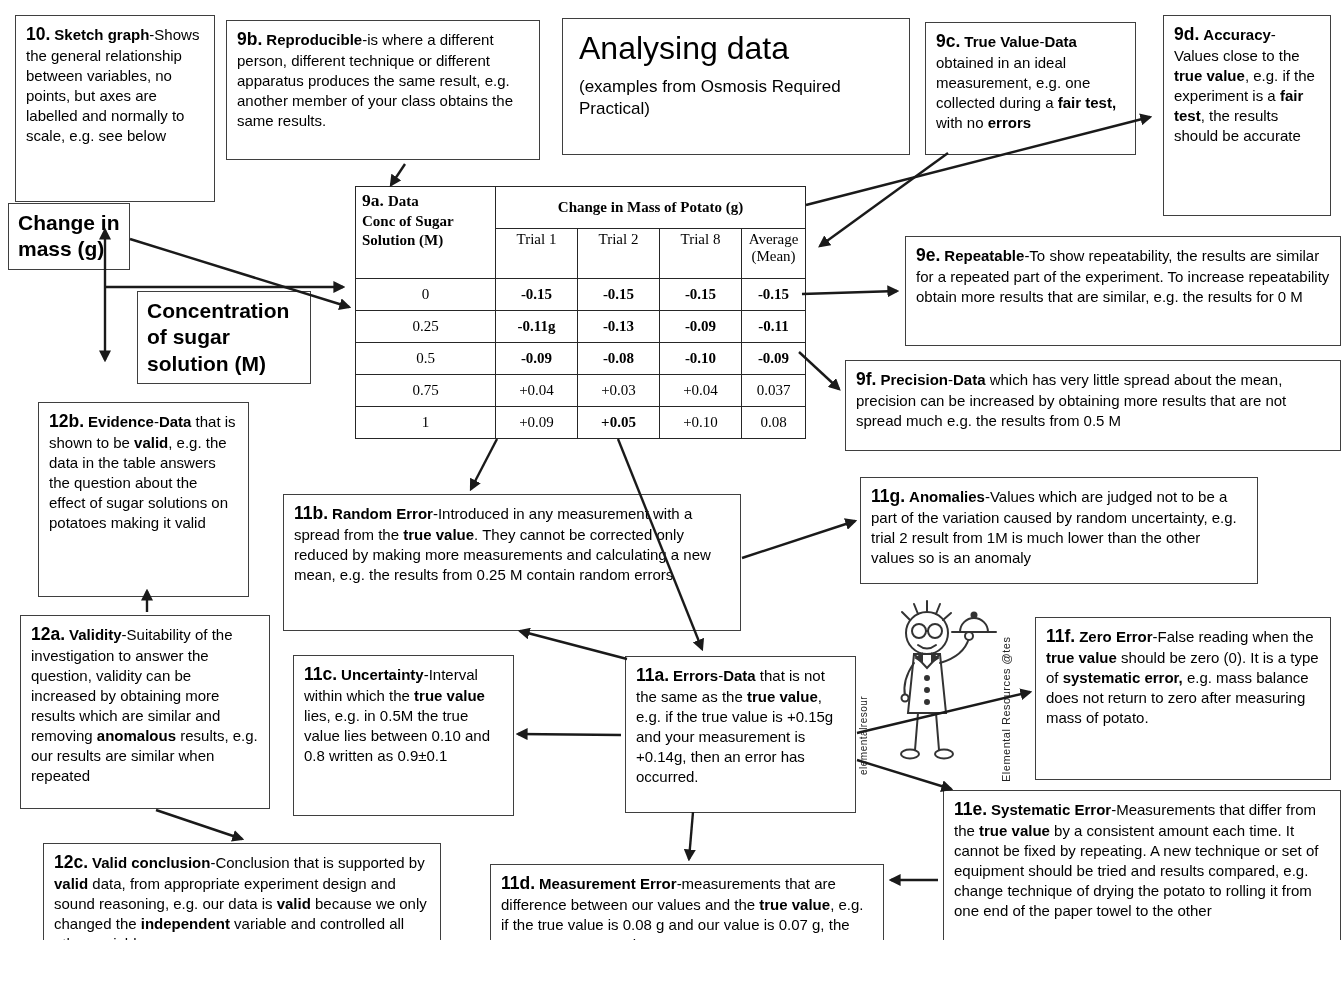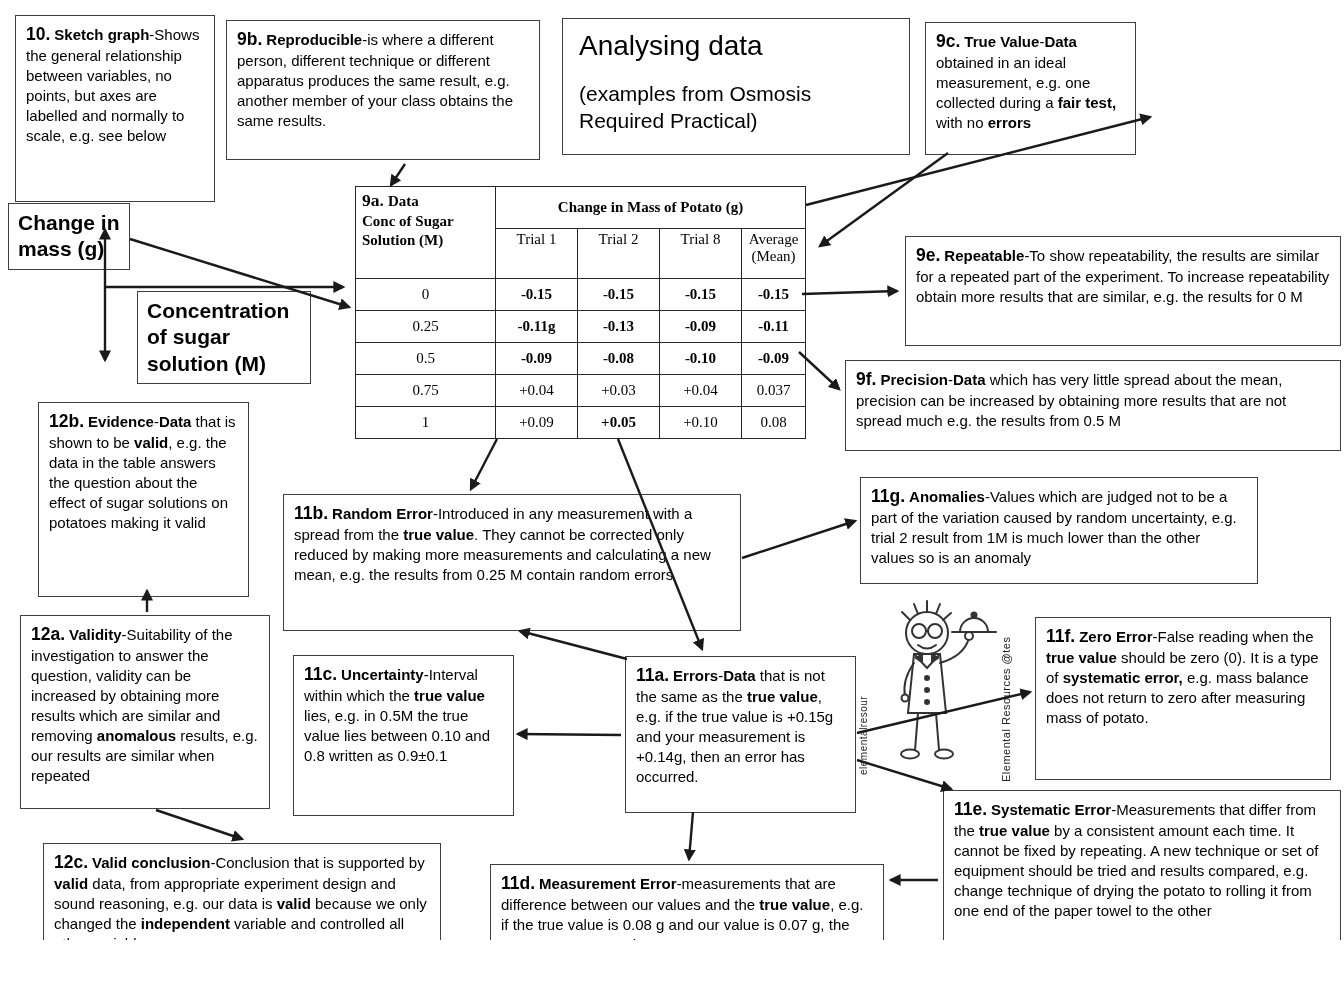--- a/index.html
+++ b/index.html
@@ -5,22 +5,22 @@
   * { margin:0; padding:0; box-sizing:border-box; }
   html,body { background:#ffffff; font-family:"Liberation Sans", sans-serif; }
   .canvas { position:relative; width:1344px; height:940px; background:#fff; overflow:hidden; color:#000; }
 
   .box { position:absolute; border:1.6px solid #3f3f3f; background:#fff;
          padding:7px 10px; font-size:15px; line-height:1.33; }
   .num { font-weight:bold; font-size:17.5px; margin-right:4px; }
   .b   { font-weight:bold; }
 
   .title-box { padding:12px 16px; }
-  .main-title { font-size:28px; line-height:1.1; }
-  .subtitle   { font-size:21px; margin-top:18px; line-height:1.3; }
+  .main-title { font-size:32px; line-height:1.1; }
+  .subtitle   { font-size:17px; margin-top:10px; line-height:1.3; }
 
   .axis-label { font-weight:bold; font-size:21px; line-height:1.25; padding:6px 9px; }
 
   table.data { position:absolute; left:355px; top:186px; border-collapse:collapse;
                background:#fff; table-layout:fixed;font-family:Liberation Serif, serif; }
   table.data td { border:1.6px solid #262626; font-size:15px; padding:2px 6px; background:#fff; }
   td.corner { vertical-align:top; text-align:left; line-height:1.3; }
   td.span-h { text-align:center; font-weight:bold; vertical-align:middle; }
   tr.subh td { text-align:center; vertical-align:top; }
   tr.datarow td { text-align:center; vertical-align:middle; }
@@ -47,20 +47,23 @@
 
   <div class="box title-box" style="left:562px;top:18px;width:348px;min-height:137px">
     <div class="main-title">Analysing data</div>
     <div class="subtitle">(examples from Osmosis Required Practical)</div>
   </div>
 
   <div class="box" style="left:925px;top:22px;width:211px;min-height:133px">
     <span class="num">9c.</span><span><span class="b">True Value</span><span>-</span><span class="b">Data</span><span> obtained in an ideal measurement, e.g. one collected during a </span><span class="b">fair test,</span><span> with no </span><span class="b">errors</span></span>
   </div>
 
+  <div class="box" style="left:1163px;top:15px;width:168px;min-height:201px">
+    <span class="num">9d.</span><span><span class="b">Accuracy</span><span>-Values close to the </span><span class="b">true value</span><span>, e.g. if the experiment is a </span><span class="b">fair test</span><span>, the results should be accurate</span></span>
+  </div>
 
   <div class="box axis-label" style="left:8px;top:203px;width:122px;min-height:56px">
     <span>Change in mass (g)</span>
   </div>
   <div class="box axis-label" style="left:137px;top:291px;width:174px;min-height:50px">
     <span>Concentration of sugar solution (M)</span>
   </div>
 
   <table class="data">
     <colgroup>

